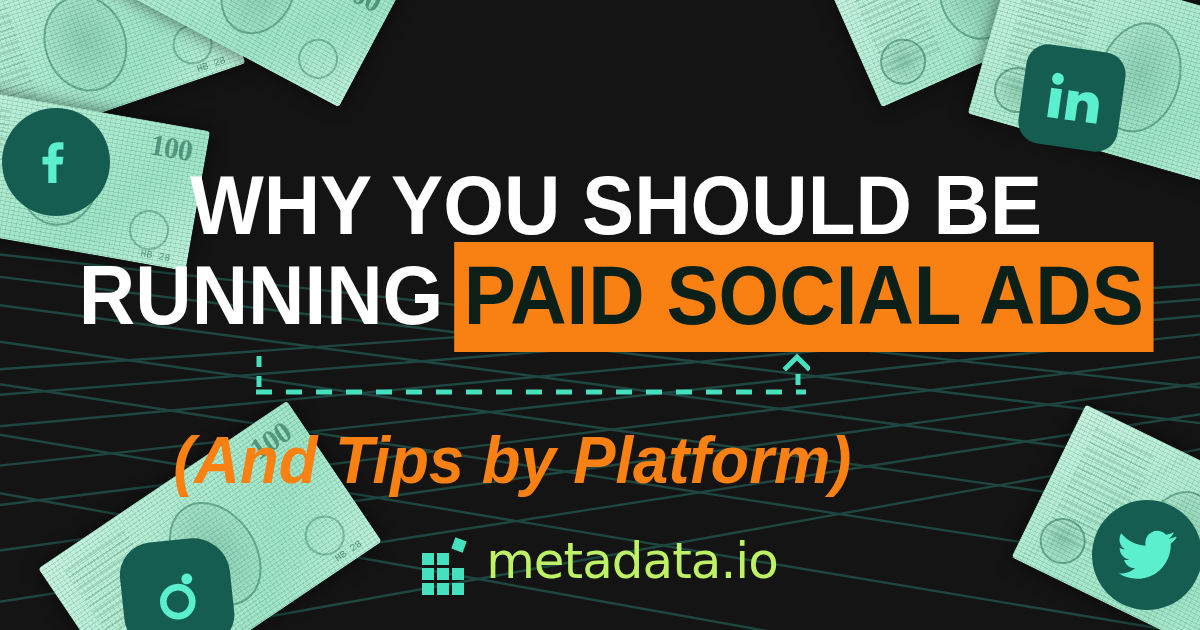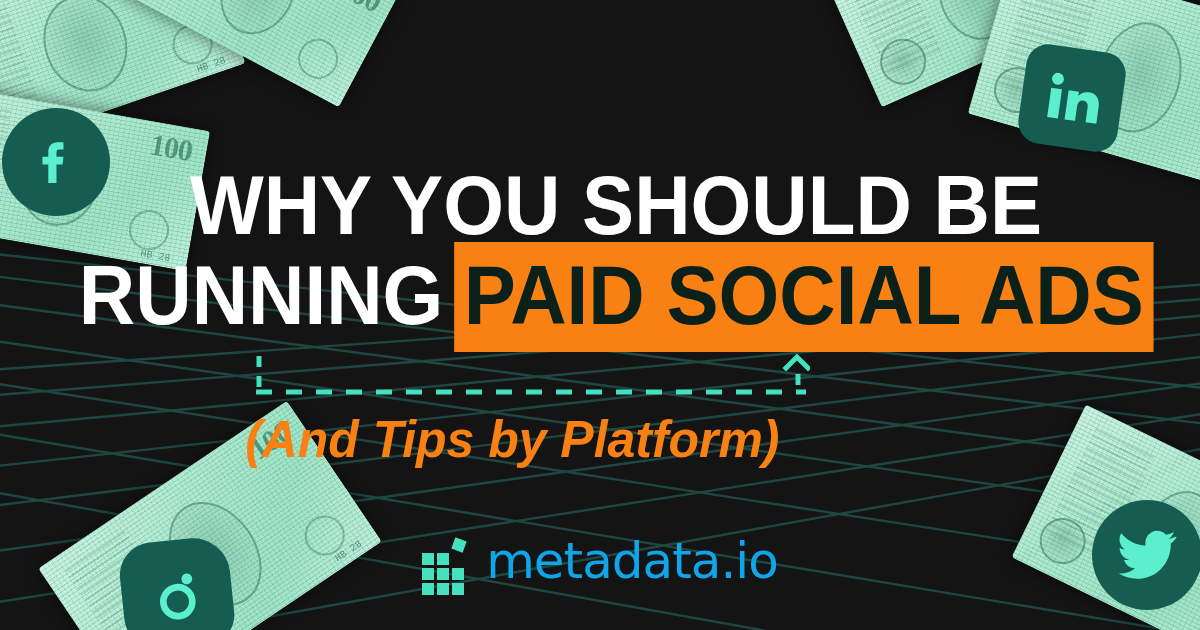--- a/index.html
+++ b/index.html
@@ -168,27 +168,27 @@
     width: 560px;
     height: 48px;
     pointer-events: none;
   }
   .bracket svg { display: block; }
 
   
   .subtitle {
     position: absolute;
     left: 0;
-    top: 408px;
+    top: 429px;
     width: 1024px;
     text-align: center;
     font-family: "Liberation Sans", sans-serif;
     font-style: italic;
     font-weight: bold;
-    font-size: 52px;
+    font-size: 66px;
     line-height: 62px;
     color: #f98012;
     letter-spacing: 0px;
     white-space: nowrap;
   }
   .subtitle span { display: inline-block; transform: scaleX(0.96); }
 
   
   .logo {
     position: absolute;
@@ -215,21 +215,21 @@
   .logo-mark i.c1 { left: 15px; }
   .logo-mark i.c2 { left: 30px; }
   .logo-mark i.tilt {
     top: 2px; left: 31px;
     transform: rotate(20deg);
   }
   .logo-word {
     font-family: "DejaVu Sans", sans-serif;
     font-size: 50px;
     font-weight: 400;
-    color: #0ea5e9;
+    color: #bef264;
     letter-spacing: -1px;
     line-height: 50px;
   }
 </style>
 </head>
 <body>
 
 <div id="stage">
 
   <div class="grid-layer">

